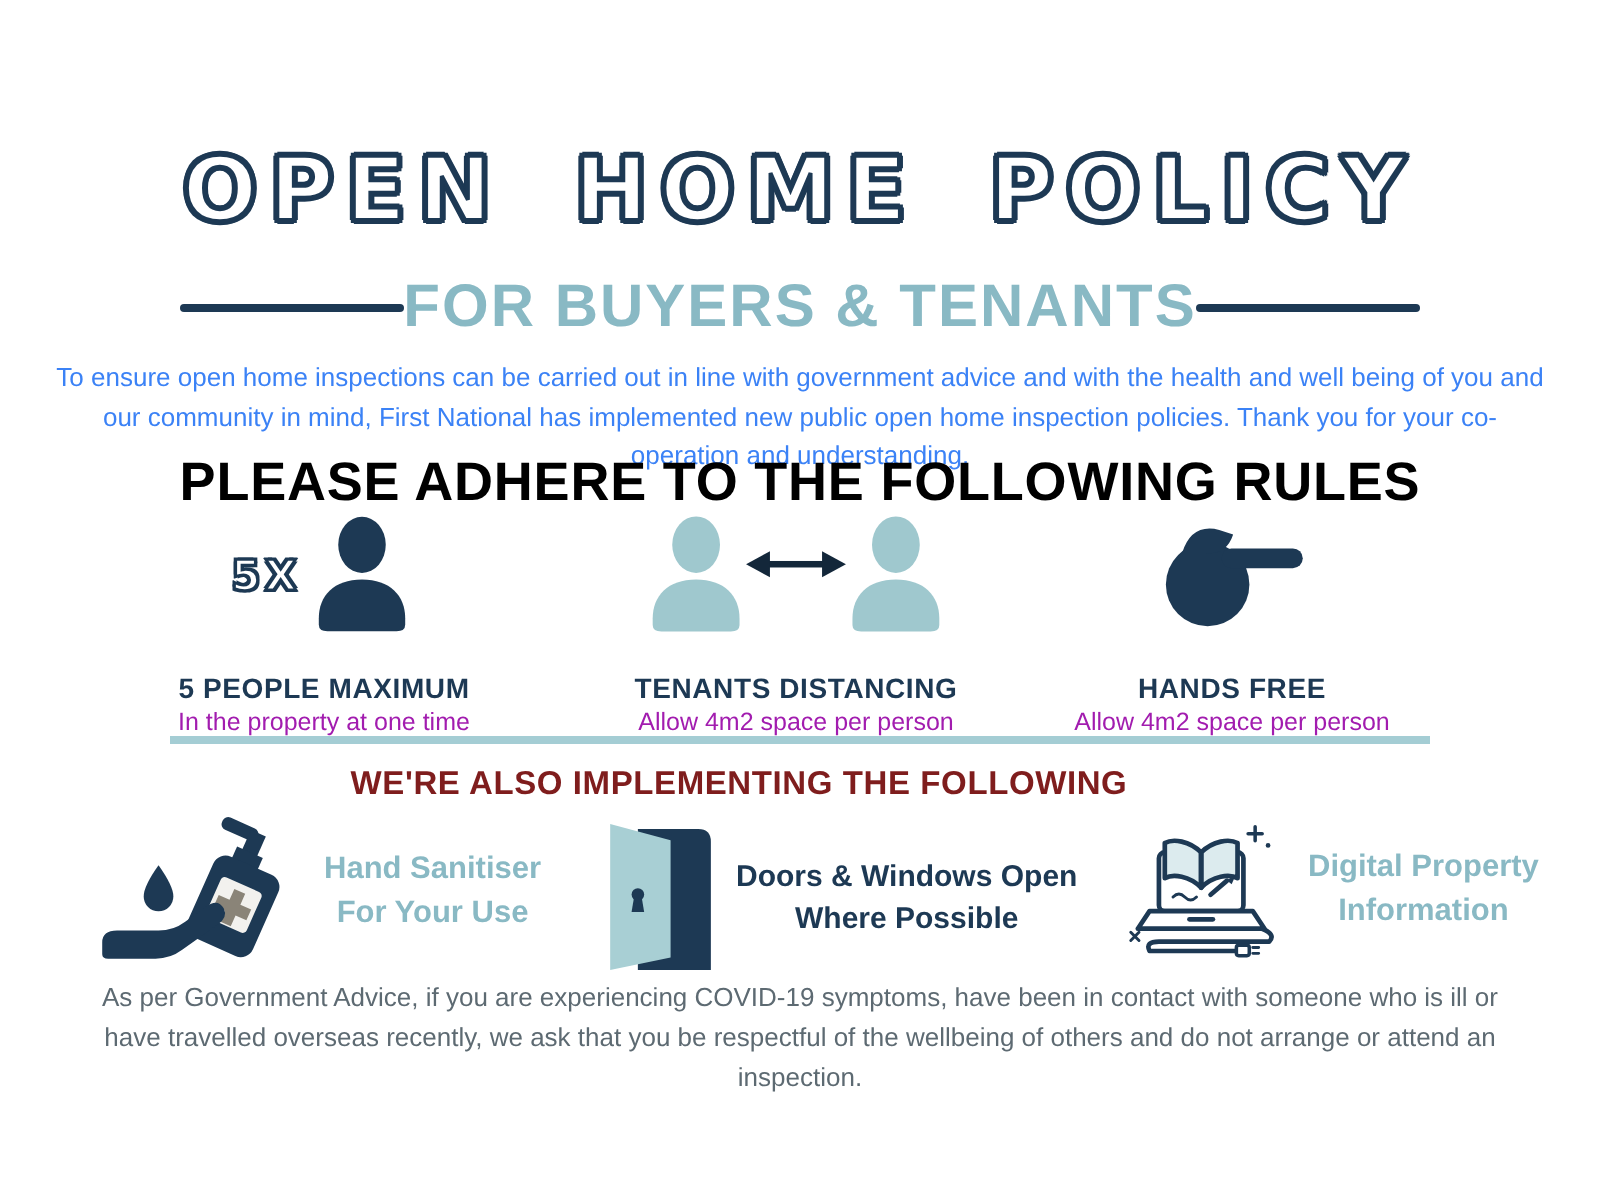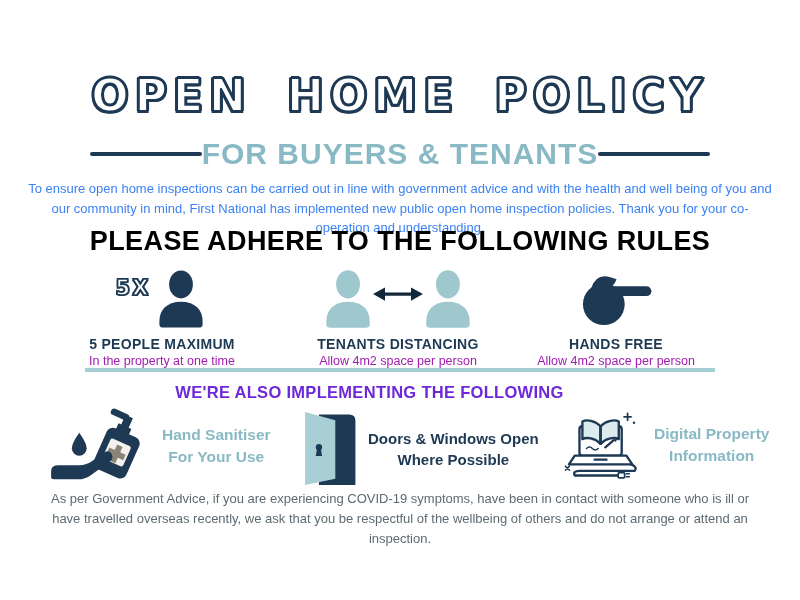--- a/index.html
+++ b/index.html
@@ -23,33 +23,33 @@
     position:absolute;top:179px;left:26px;width:748px;margin:0;text-align:center;
     font-size:13px;line-height:1.5;color:#3b82f6;
   }
   
   .rules-heading{
     position:absolute;top:226px;left:0;width:800px;margin:0;text-align:center;
     font-size:27px;font-weight:800;letter-spacing:.4px;color:#000000;
   }
   .rule{position:absolute;top:258px;width:220px;text-align:center;}
   .rule.c1{left:52px;} .rule.c2{left:288px;} .rule.c3{left:506px;}
-  .rule-icon-area{height:70px;display:flex;align-items:flex-end;justify-content:center;}
+  .rule-icon-area{height:70px;display:flex;justify-content:center;}
   .badge-5x{
     font-family:"DejaVu Sans",sans-serif;font-weight:800;font-size:21px;letter-spacing:2px;
     color:#ffffff;-webkit-text-stroke:1.4px #1d3954;align-self:center;margin:0 4px 10px 0;
     text-shadow:-1px -1px 0 #1d3954,1px -1px 0 #1d3954,-1px 1px 0 #1d3954,1px 1px 0 #1d3954;
   }
   .rule-title{margin-top:8px;font-size:14px;font-weight:800;letter-spacing:.3px;color:#1d3954;}
   .rule-sub{margin-top:2px;font-size:12.5px;color:#a21caf;}
   
   .divider{position:absolute;top:368px;left:85px;width:630px;height:4px;background:#a4cdd4;}
   .impl-heading{
     position:absolute;top:383px;left:0;width:739px;margin:0;text-align:center;
-    font-size:16.5px;font-weight:800;letter-spacing:.3px;color:#6d28d9;
+    font-size:16.5px;font-weight:800;letter-spacing:.3px;color:#7f1d1d;
   }
   .impl-item{position:absolute;display:flex;align-items:center;gap:10px;}
   .impl-item.i1{left:48px;top:406px;}
   .impl-item.i2{left:300px;top:412px;}
   .impl-item.i3{left:556px;top:407px;}
   .impl-label{font-size:15.5px;font-weight:800;line-height:1.4;text-align:center;color:#89b9c4;}
   .impl-label.navy{color:#1d3954;font-size:15px;}
   
   .footer-notice{
     position:absolute;top:489px;left:38px;width:724px;margin:0;text-align:center;

